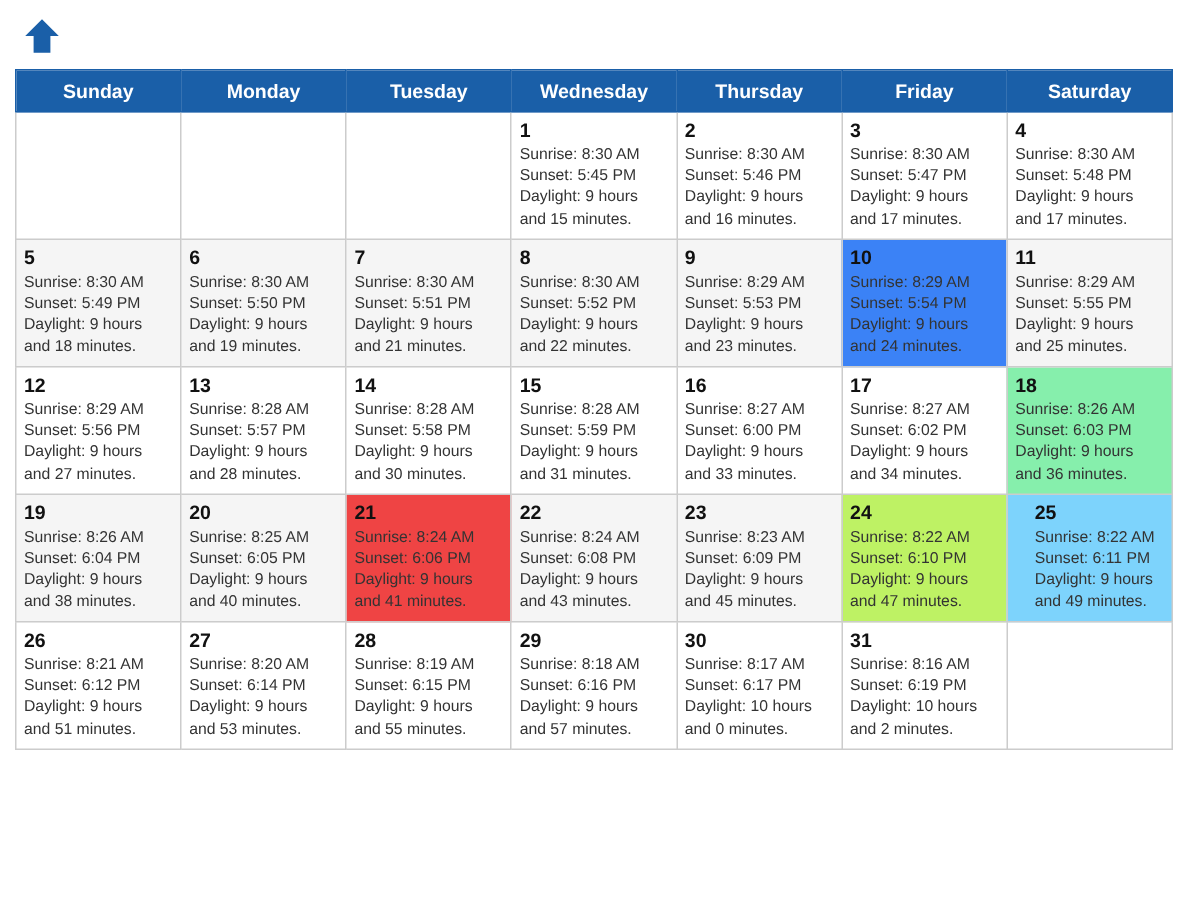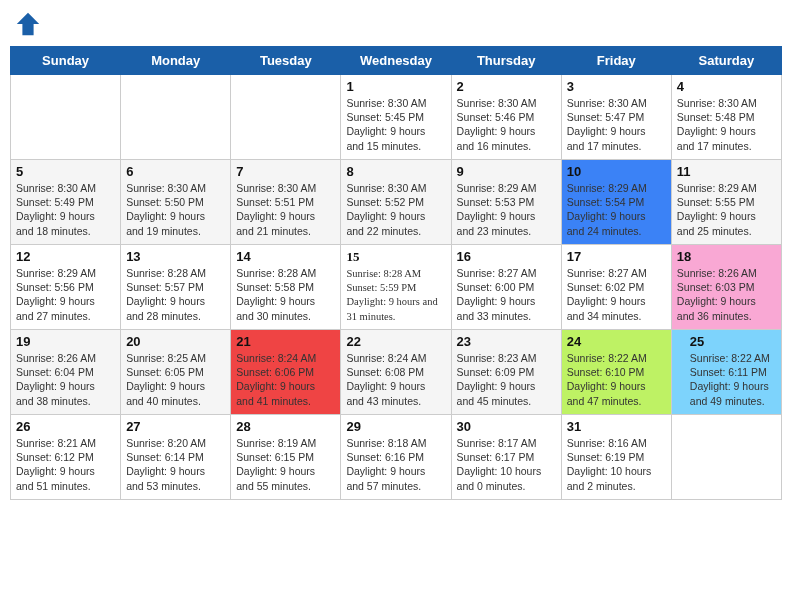--- a/index.html
+++ b/index.html
@@ -210,39 +210,39 @@
           <div class="cell-text">Sunrise: 8:28 AM
 Sunset: 5:57 PM
 Daylight: 9 hours and 28 minutes.</div>
         </td>
         <td style="background-color: rgb(255, 255, 255);">
           <span class="date-num">14</span>
           <div class="cell-text">Sunrise: 8:28 AM
 Sunset: 5:58 PM
 Daylight: 9 hours and 30 minutes.</div>
         </td>
-        <td style="background-color: rgb(255, 255, 255); font-family: Liberation Serif, serif;">
+        <td style="background-color: rgb(255, 255, 255);">
           <span class="date-num">15</span>
           <div class="cell-text">Sunrise: 8:28 AM
 Sunset: 5:59 PM
 Daylight: 9 hours and 31 minutes.</div>
         </td>
         <td style="background-color: rgb(255, 255, 255);">
           <span class="date-num">16</span>
           <div class="cell-text">Sunrise: 8:27 AM
 Sunset: 6:00 PM
 Daylight: 9 hours and 33 minutes.</div>
         </td>
         <td style="background-color: rgb(255, 255, 255);">
           <span class="date-num">17</span>
           <div class="cell-text">Sunrise: 8:27 AM
 Sunset: 6:02 PM
 Daylight: 9 hours and 34 minutes.</div>
         </td>
-        <td style="background-color: #f9a8d4; margin-top: 44px;">
+        <td style="background-color: #86efac; margin-top: 44px;">
           <span class="date-num">18</span>
           <div class="cell-text">Sunrise: 8:26 AM
 Sunset: 6:03 PM
 Daylight: 9 hours and 36 minutes.</div>
         </td>
       </tr>
       <tr>
         <td style="background-color: rgb(245, 245, 245);">
           <span class="date-num">19</span>
           <div class="cell-text">Sunrise: 8:26 AM

